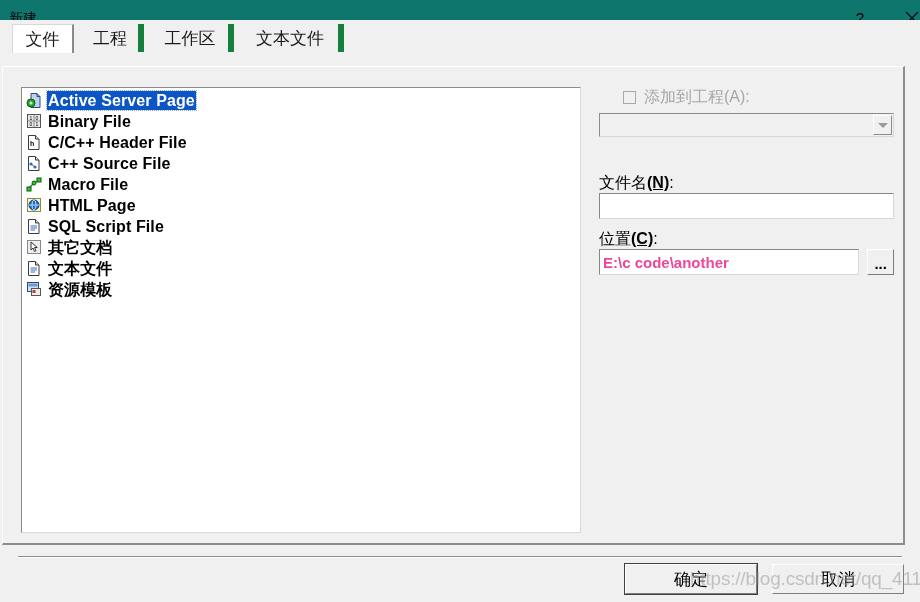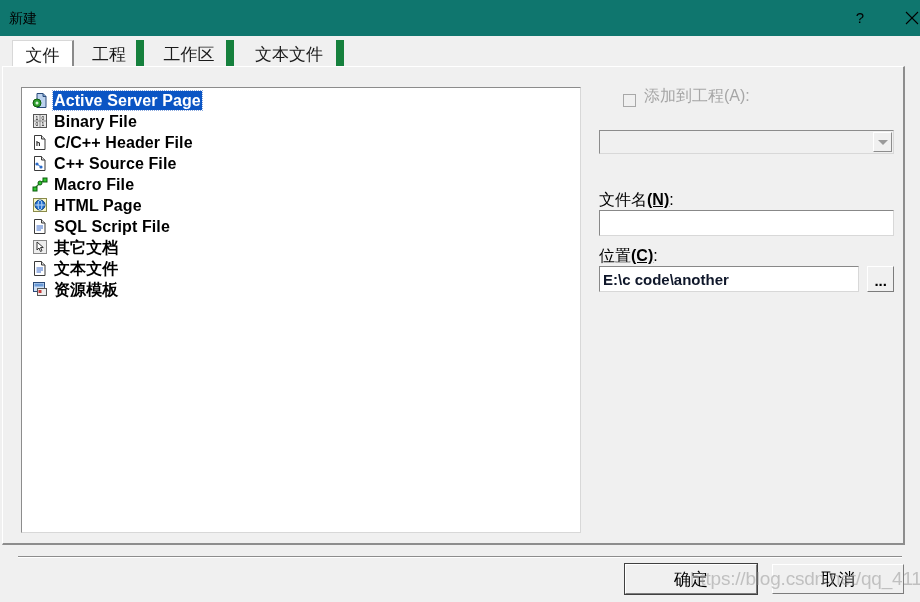--- a/index.html
+++ b/index.html
@@ -44,21 +44,21 @@
     cursor: default;
     color: #000;
   }
   .tb-help { right: 60px; font-size: 15px; }
   .tb-close { right: 8px; }
   .tb-close svg { display: block; }
 
   
   .tabstrip {
     position: absolute;
-    left: 0; top: 36px;
+    left: 0; top: 20px;
     width: 920px; height: 32px;
     background: #f0f0f0;
   }
   .tab {
     position: absolute;
     top: 4px;
     height: 28px;
     display: flex;
     align-items: center;
     justify-content: center;
@@ -70,21 +70,21 @@
   }
   .tab.selected {
     background: #ffffff;
     border-left: 1px solid #d8d8d8;
     border-top: 1px solid #d8d8d8;
     border-right: 2px solid #8a8a8a;
     border-bottom: none;
     height: 29px;
   }
   .tab.unsel {
-    border-right: 8px solid #15803d;
+    border-right: 6px solid #15803d;
     background: transparent;
   }
 
   
   .panel {
     position: absolute;
     left: 2px; top: 66px;
     width: 903px; height: 479px;
     background: #f0f0f0;
     border-top: 1px solid #ffffff;
@@ -99,21 +99,21 @@
     position: absolute;
     left: 18px; top: 20px;
     width: 560px; height: 446px;
     background: #ffffff;
     border-top: 1px solid #8c8c8c;
     border-left: 1px solid #8c8c8c;
     border-right: 1px solid #d8d8d8;
     border-bottom: 1px solid #d8d8d8;
     box-sizing: border-box;
     overflow: hidden;
-    padding: 2px 0 0 8px;
+    padding: 2px 0 0 2px;
   }
   .list-item {
     display: flex;
     align-items: center;
     height: 21px;
     padding-left: 2px;
     cursor: default;
     white-space: nowrap;
   }
   .list-item .li-label {
@@ -139,23 +139,23 @@
   .li-icon svg { display: block; }
 
   
   .form {
     position: absolute;
     left: 596px; top: 20px;
     width: 295px;
   }
   .check-row {
     display: flex;
-    align-items: flex-end;
+    align-items: center;
     height: 20px;
-    margin-bottom: 23px;
+    margin-bottom: 6px;
     padding-left: 24px;
   }
   .checkbox {
     width: 13px; height: 13px;
     border: 1px solid #a8a8a8;
     background: #f0f0f0;
     box-sizing: border-box;
     flex: 0 0 13px;
   }
   .check-label {
@@ -208,21 +208,21 @@
     width: 295px; height: 26px;
     background: #ffffff;
     border-top: 1px solid #888888;
     border-left: 1px solid #888888;
     border-right: 1px solid #d8d8d8;
     border-bottom: 1px solid #d8d8d8;
     box-sizing: border-box;
     font-family: "Liberation Sans", "DejaVu Sans", sans-serif;
     font-size: 15px;
     font-weight: bold;
-    color: #0f172a;
+    color: #ec4899;
     padding: 0 3px;
     line-height: 24px;
     outline: none;
   }
   .loc-row { display: flex; align-items: center; }
   .loc-row .textbox { width: 265px; }
   .dots-btn {
     width: 27px; height: 26px;
     margin-left: 8px;
     background: #f0f0f0;

